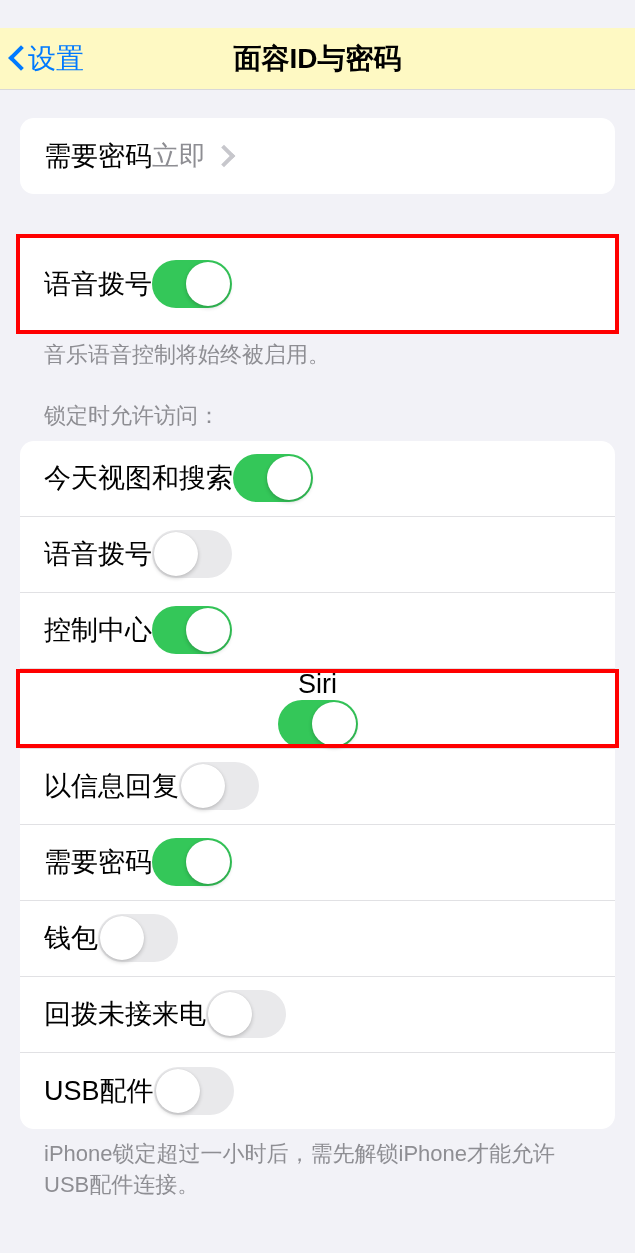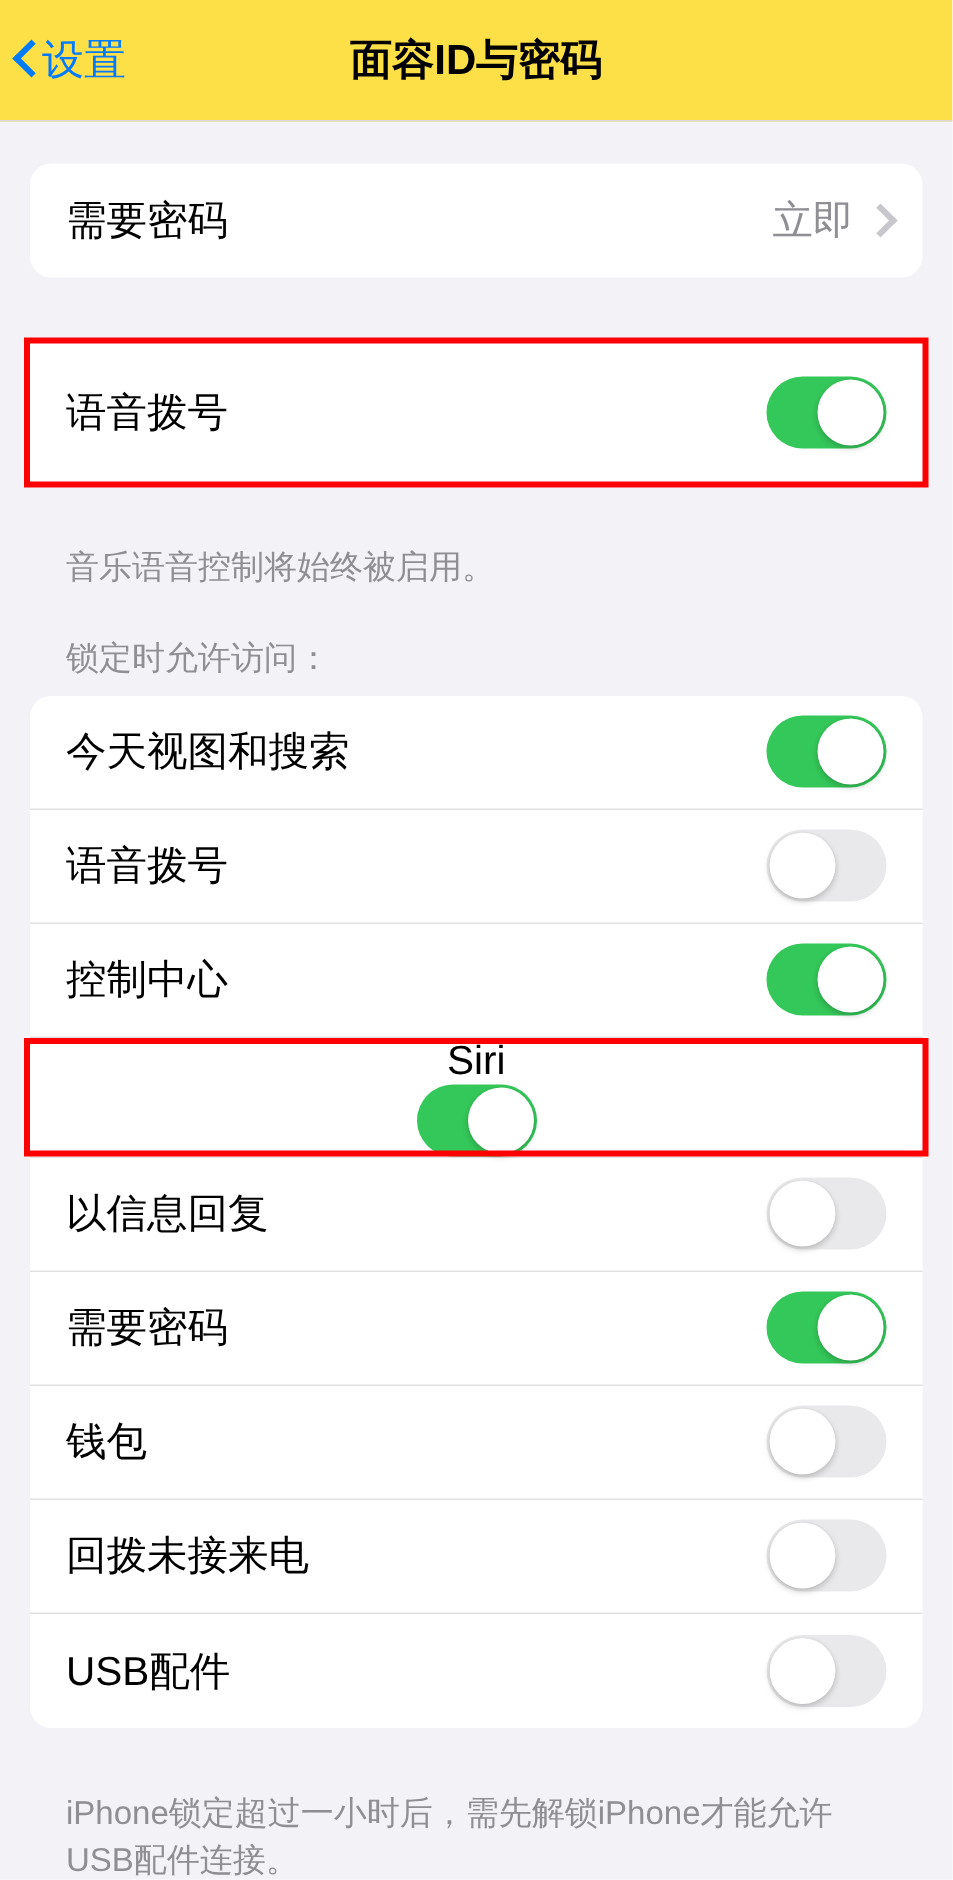--- a/index.html
+++ b/index.html
@@ -9,26 +9,27 @@
       -webkit-font-smoothing: antialiased;
     }
     body {
       font-family: -apple-system, "PingFang SC", "Helvetica Neue", Arial, sans-serif;
       background: #f2f2f7;
       width: 635px;
       height: 1253px;
       overflow: hidden;
     }
     .nav-bar {
-      height: 81px;
-      background: #fde047;
+      height: 62px;
+      background: #fef9c3;
       display: flex;
       align-items: center;
       position: relative;
       border-bottom: 1px solid #d8d8d8;
+      margin-top: 28px;
     }
     .back-button {
       display: flex;
       align-items: center;
       padding-left: 8px;
       color: #007aff;
       font-size: 28px;
       cursor: pointer;
     }
     .chevron-left {
@@ -64,21 +65,20 @@
       background: #fff;
       border-radius: 14px;
       overflow: hidden;
     }
     .section-spacer {
       height: 44px;
     }
     .row {
       display: flex;
       align-items: center;
-      justify-content: space-between;
       padding: 0 24px;
       min-height: 76px;
       border-bottom: 0.5px solid #e1e1e4;
     }
     .row:last-child {
       border-bottom: none;
     }
     .row-label {
       font-size: 27px;
       color: #000;
@@ -134,21 +134,20 @@
       right: 2px;
     }
     .toggle.off .toggle-knob {
       left: 2px;
     }
     .footer-text {
       font-size: 22px;
       color: #8e8e93;
       padding: 10px 24px 0 24px;
       line-height: 1.4;
-      margin-top: 32px;
     }
     .header-text {
       font-size: 22px;
       color: #8e8e93;
       padding: 0 24px 10px 24px;
     }
     .highlight-box {
       border: 4px solid #ff0000;
       margin: -4px;
     }

